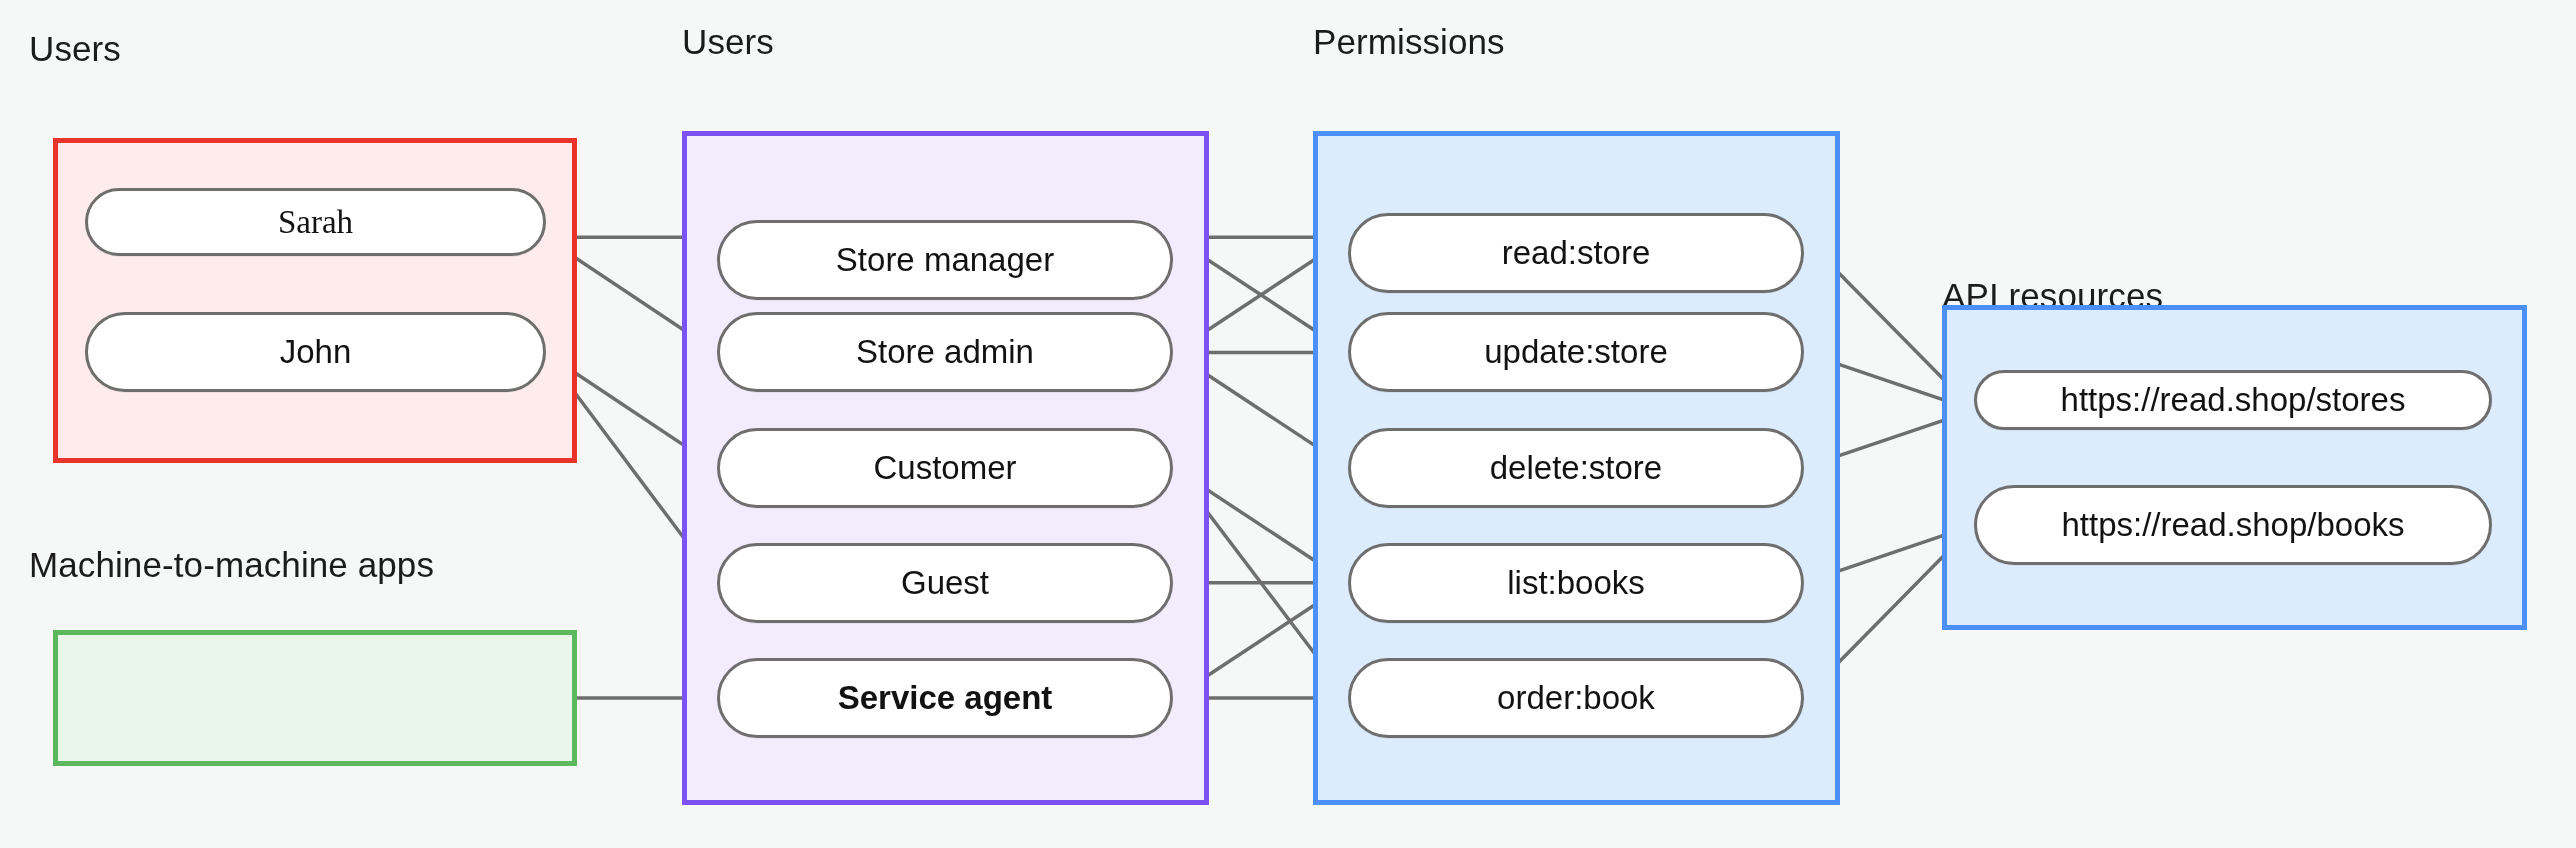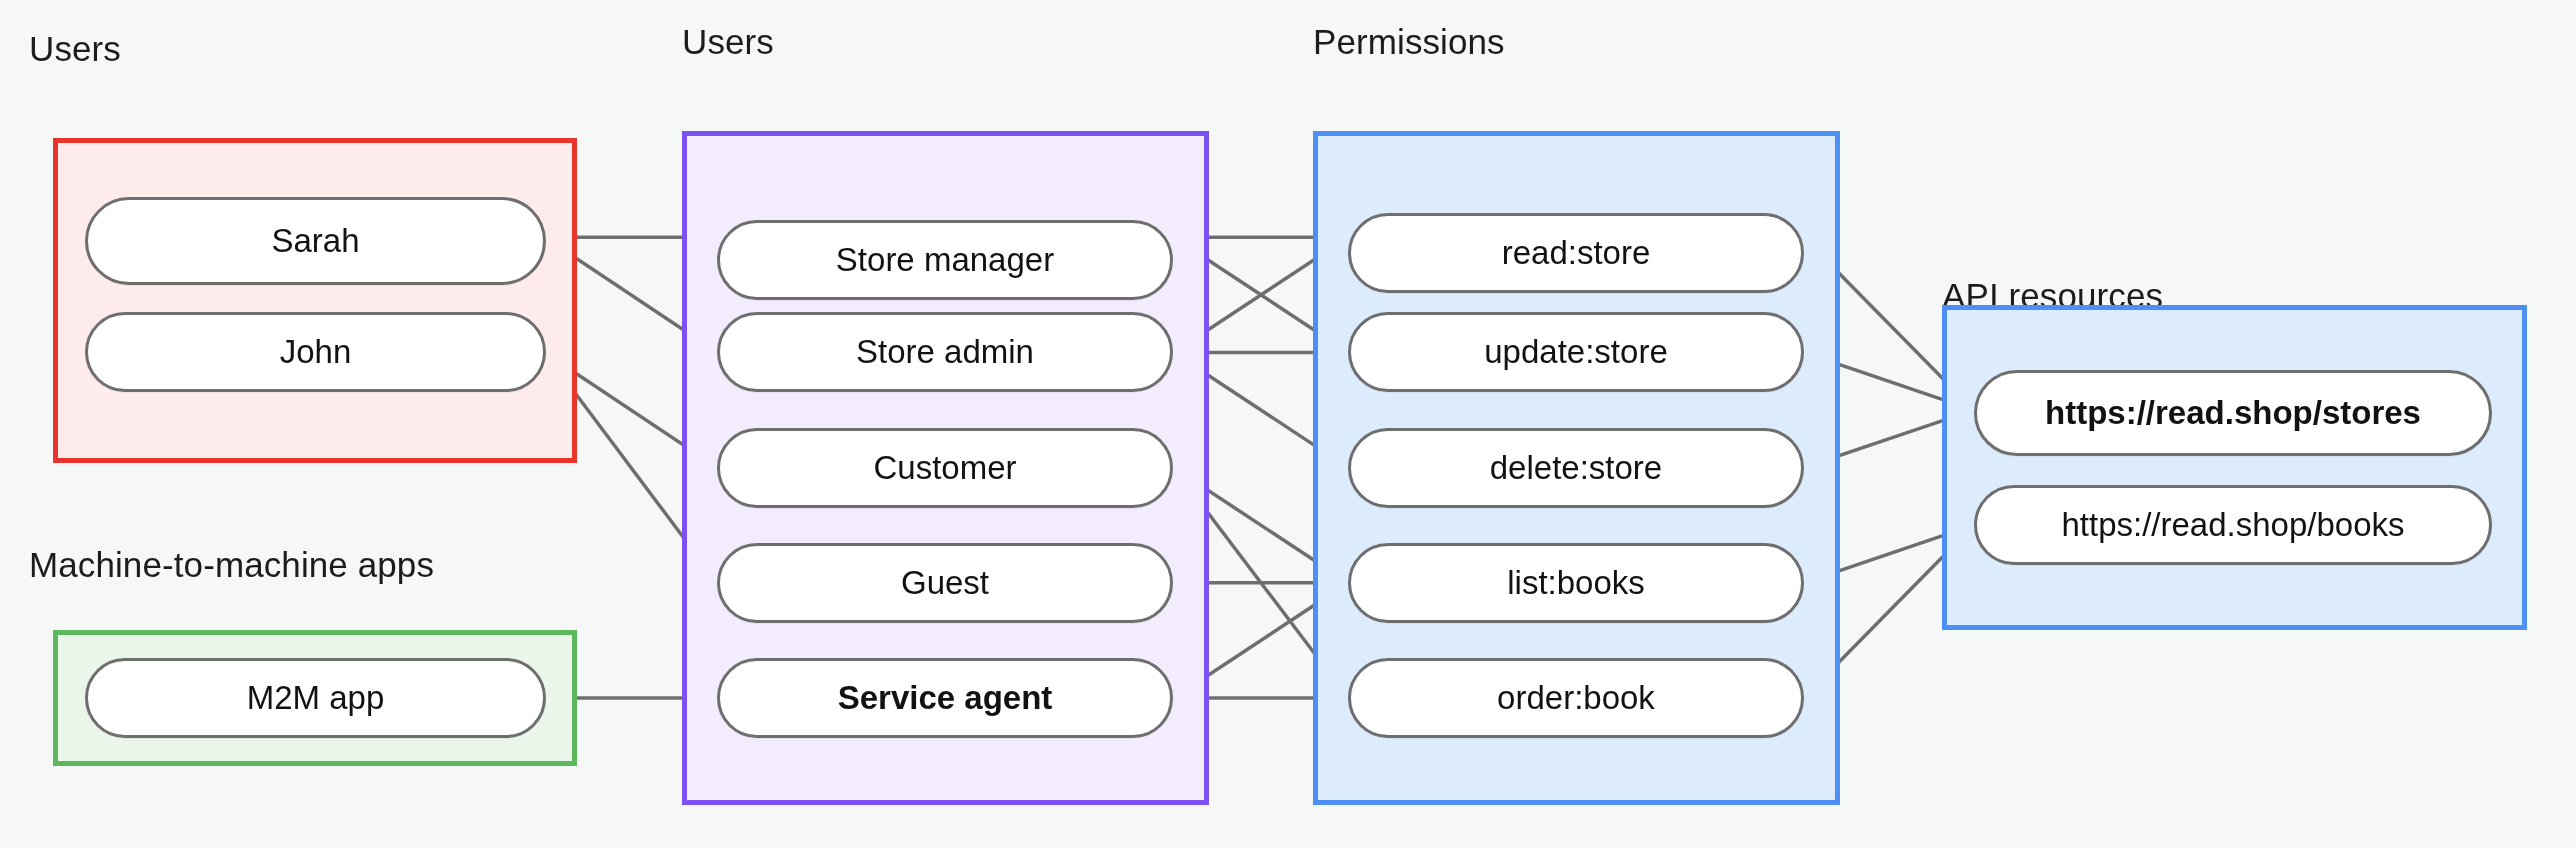--- a/index.html
+++ b/index.html
@@ -87,42 +87,41 @@
       <circle cx="1545" cy="536" r="10"></circle>
       <circle cx="1545" cy="668" r="10"></circle>
       <circle cx="1545" cy="800" r="10"></circle>
       <circle cx="2262" cy="470" r="10"></circle>
       <circle cx="2262" cy="602" r="10"></circle>
     </g>
   </svg>
 
   <div class="group-label" style="left:29px;top:29px;">Users</div>
   <div class="group-box box-users" style="left:53px;top:138px;width:524px;height:325px;"></div>
-  <div class="node" style="left:85px;top:197px;width:461px;height:88px;">Sarah</div>
+  <div class="node" style="left:85px;top:188px;width:461px;height:68px;font-family:Liberation Serif, serif;">Sarah</div>
   <div class="node" style="left:85px;top:312px;width:461px;height:80px;">John</div>
 
   <div class="group-label" style="left:29px;top:545px;">Machine-to-machine apps</div>
   <div class="group-box box-m2m" style="left:53px;top:630px;width:524px;height:136px;"></div>
-  <div class="node" style="left:85px;top:658px;width:461px;height:80px;">M2M app</div>
 
   <div class="group-label" style="left:682px;top:22px;">Users</div>
   <div class="group-box box-roles" style="left:682px;top:131px;width:527px;height:674px;"></div>
   <div class="node" style="left:717px;top:197px;width:456px;height:80px;margin-top:23px;">Store manager</div>
   <div class="node" style="left:717px;top:312px;width:456px;height:80px;">Store admin</div>
   <div class="node" style="left:717px;top:428px;width:456px;height:80px;">Customer</div>
   <div class="node" style="left:717px;top:543px;width:456px;height:80px;">Guest</div>
   <div class="node" style="left:717px;top:658px;width:456px;height:80px;font-weight:bold;">Service agent</div>
 
   <div class="group-label" style="left:1313px;top:22px;">Permissions</div>
   <div class="group-box box-perms" style="left:1313px;top:131px;width:527px;height:674px;"></div>
   <div class="node" style="left:1348px;top:213px;width:456px;height:80px;">read:store</div>
   <div class="node" style="left:1348px;top:312px;width:456px;height:80px;">update:store</div>
   <div class="node" style="left:1348px;top:428px;width:456px;height:80px;">delete:store</div>
   <div class="node" style="left:1348px;top:543px;width:456px;height:80px;">list:books</div>
   <div class="node" style="left:1348px;top:658px;width:456px;height:80px;">order:book</div>
 
   <div class="group-label" style="left:1942px;top:236px;margin-top:40px;">API resources</div>
   <div class="group-box box-api" style="left:1942px;top:305px;width:585px;height:325px;"></div>
-  <div class="node" style="left:1974px;top:370px;width:518px;height:86px;font-weight:bold;">https://read.shop/stores</div>
+  <div class="node" style="left:1974px;top:370px;width:518px;height:60px;">https://read.shop/stores</div>
   <div class="node" style="left:1974px;top:485px;width:518px;height:80px;">https://read.shop/books</div>
 
 </div>
 
 
 </body></html>

